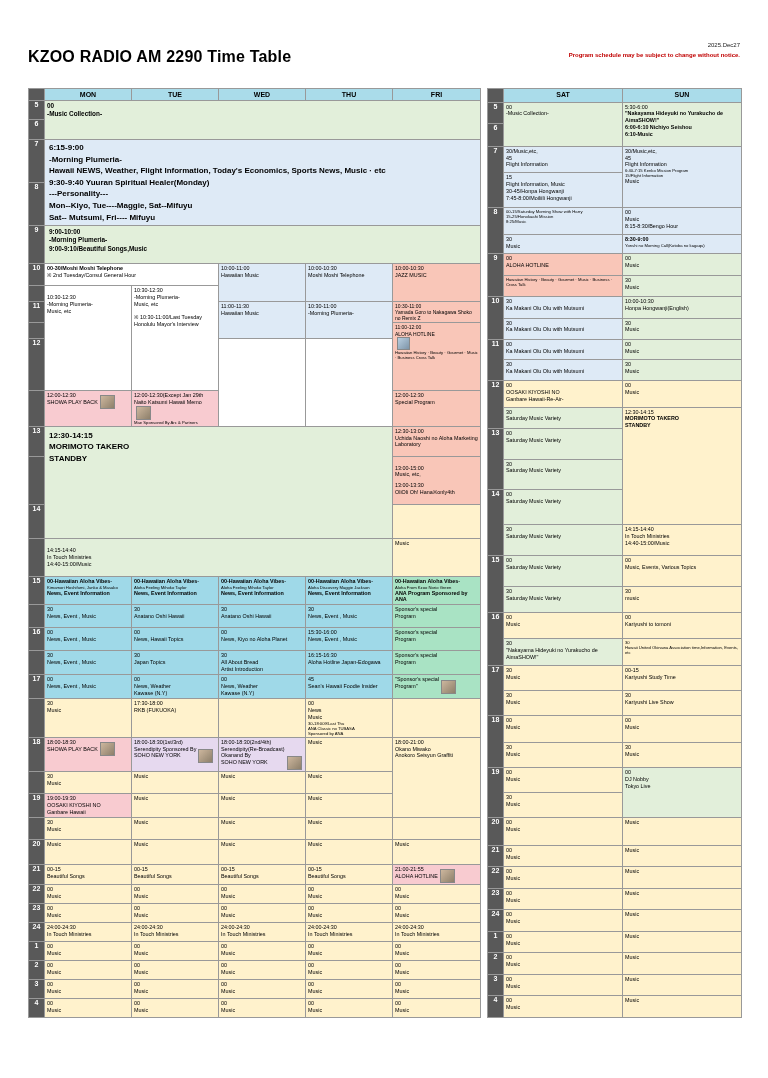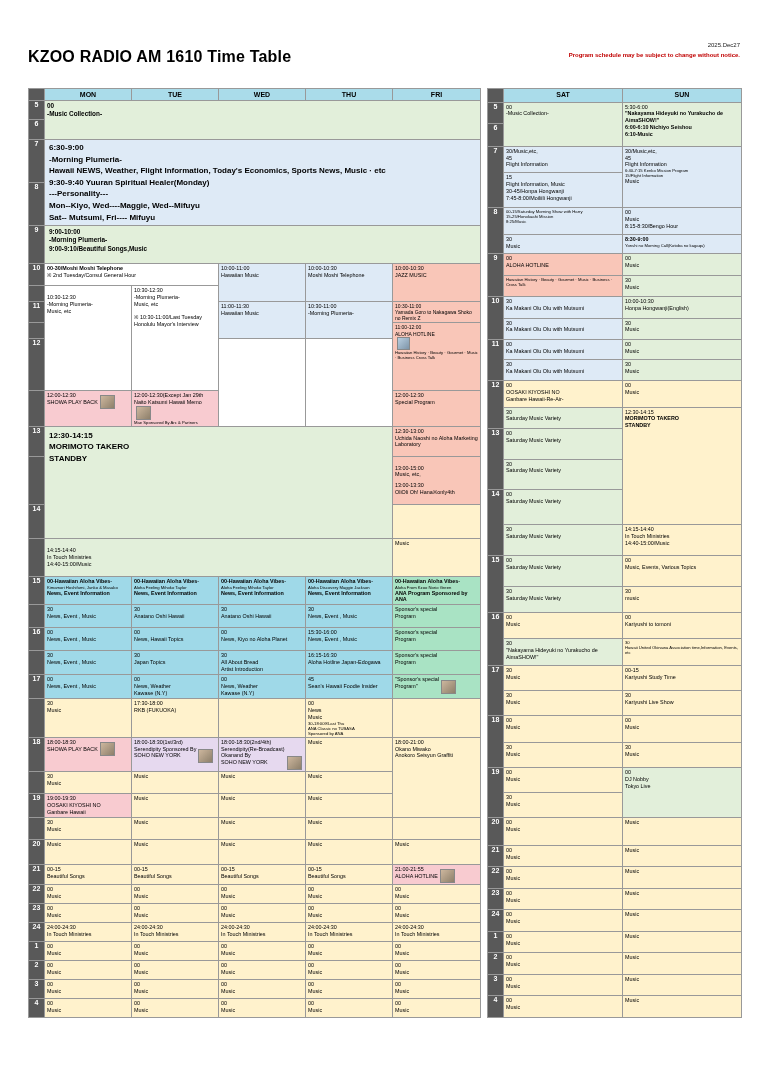--- a/index.html
+++ b/index.html
@@ -22,21 +22,21 @@
   .imgbox{display:inline-block;width:13px;height:12px;border:1px solid #888;background:linear-gradient(135deg,#cdb79e,#8d7f6a);vertical-align:middle;margin-left:2px;}
   .imgbox2{display:inline-block;width:11px;height:11px;border:1px solid #888;background:linear-gradient(135deg,#b9cfe0,#7d94a8);vertical-align:middle;margin-left:2px;}
   .lbl{font-weight:bold;}
 </style>
 </head>
 <body>
 
 <div class="page">
 
   <div class="hdr">
-    <div class="title">KZOO RADIO AM 1610  Time Table</div>
+    <div class="title">KZOO RADIO AM 2290  Time Table</div>
     <div class="datestamp">2025.Dec27</div>
     <div class="notice">Program  schedule may be subject to change without notice.</div>
   </div>
 
   <div class="grids">
 
     <table style="width:452px;">
       <colgroup>
         <col style="width:16px">
           <col style="width:87px">
@@ -63,26 +63,26 @@
         </td>
           </tr>
 
       <tr style="height:20px">
             <td class="hourcol">6</td>
           </tr>
 
       <tr style="height:34px">
             <td class="hourcol">7</td>
         <td class="cell" colspan="5" rowspan="2" style="background:#deeaf6;padding:2px 4px">
-          <div class="big">6:30-9:00</div>
+          <div class="big">6:15-9:00</div>
           <div class="big">-Morning Plumeria-</div>
           <div class="big">Hawaii NEWS, Weather, Flight Information, Today's Economics, Sports News, Music · etc</div>
           <div class="big">9:30-9:40 Yuuran Spiritual Healer(Monday)</div>
           <div class="big">---Personality---</div>
-          <div class="big">Mon--Kiyo, Wed----Maggie, Wed--Mifuyu</div>
+          <div class="big">Mon--Kiyo, Tue----Maggie, Sat--Mifuyu</div>
           <div class="big">Sat-- Mutsumi, Fri---- Mifuyu</div>
         </td>
           </tr>
 
       <tr style="height:34px">
             <td class="hourcol">8</td>
           </tr>
 
       <tr style="height:38px">
             <td class="hourcol">9</td>

